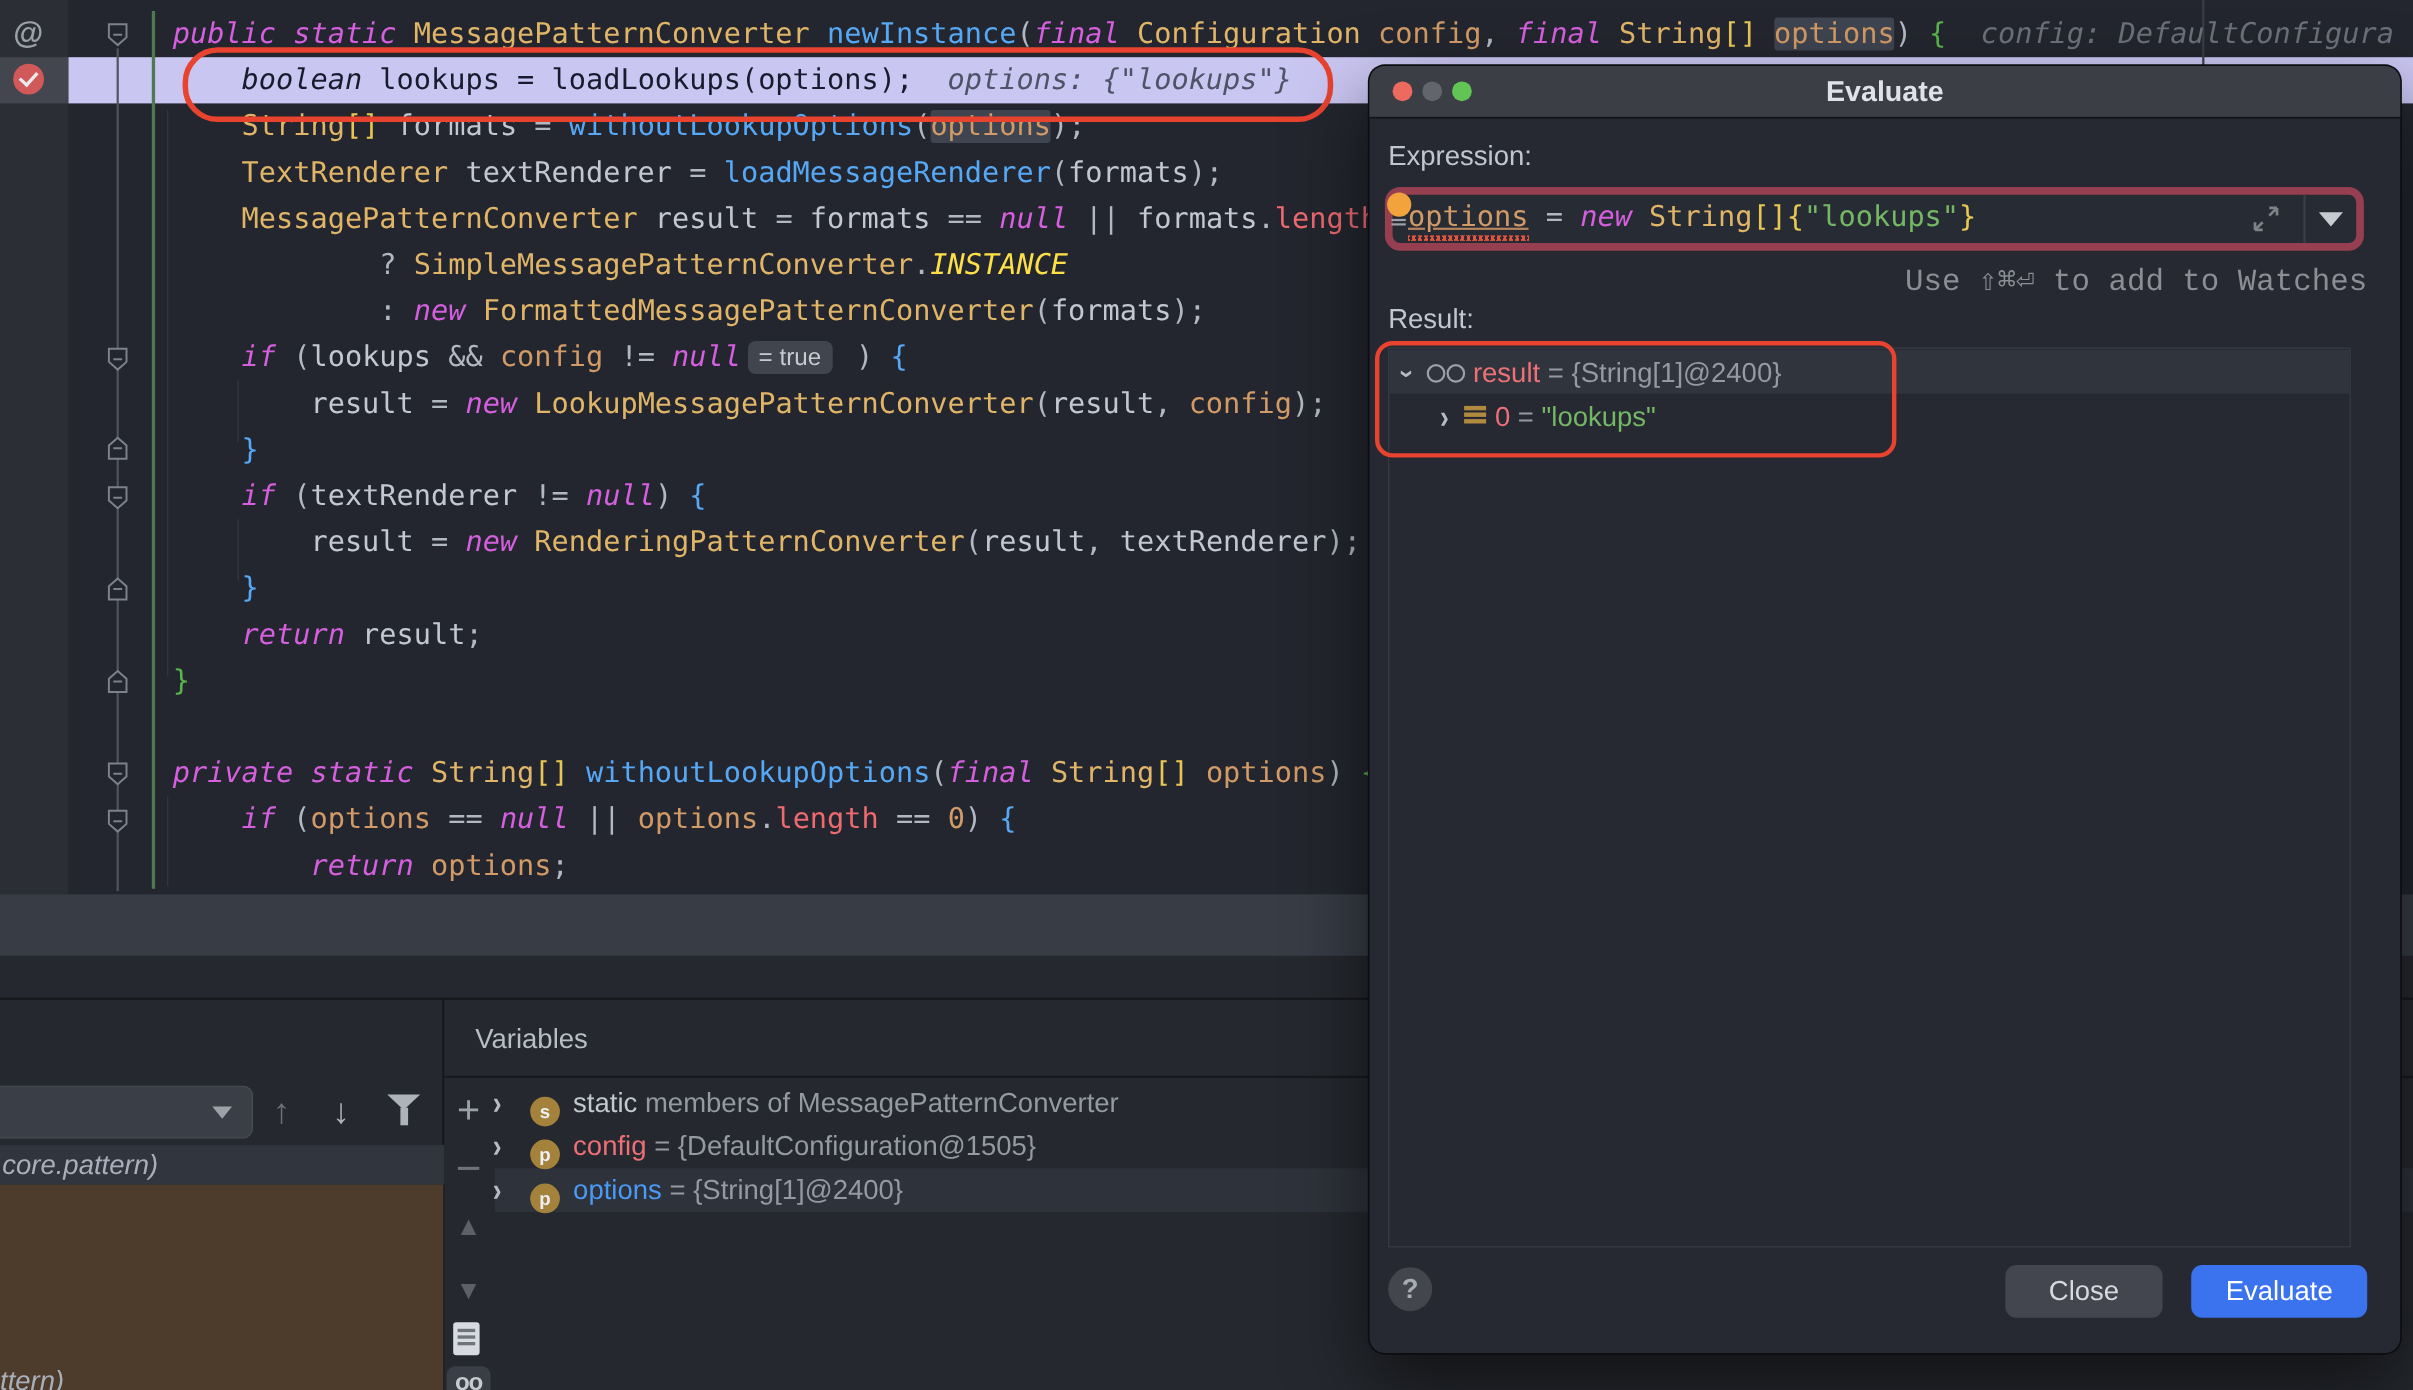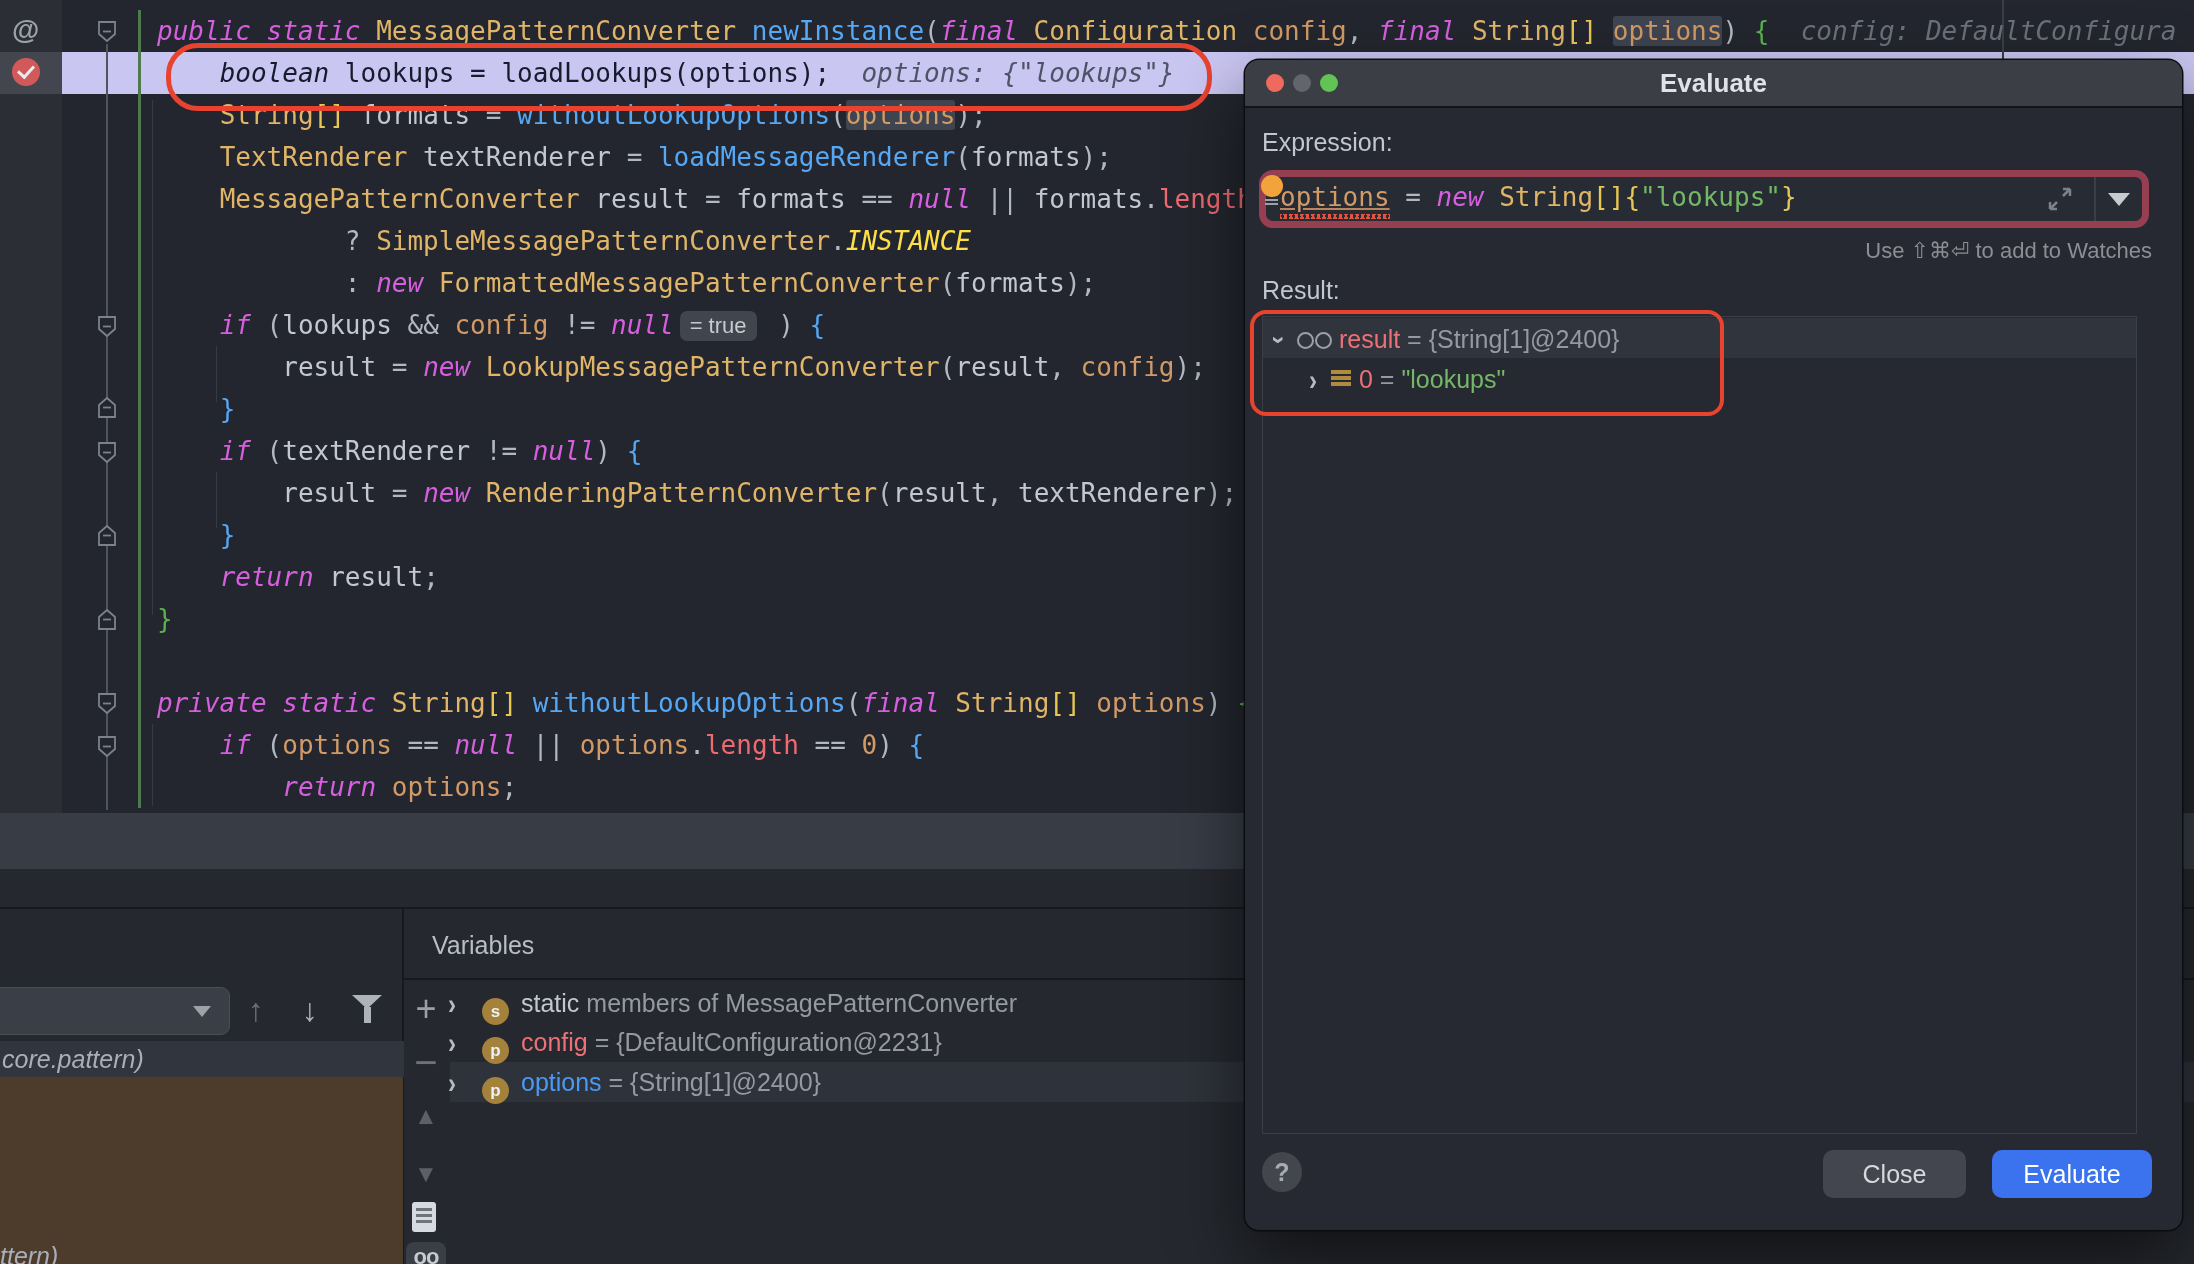--- a/index.html
+++ b/index.html
@@ -94,21 +94,21 @@
   .squiggle{position:relative;text-decoration:underline;text-decoration-color:#b9855f;}
   .squiggle:after{content:"";position:absolute;left:0;right:0;bottom:-7px;height:5px;
       background:repeating-linear-gradient(65deg,#e4533e 0 2px,transparent 2px 5px),
                  repeating-linear-gradient(-65deg,#e4533e 0 2px,transparent 2px 5px);}
   #expr-sep{position:absolute;right:46px;top:0;width:2px;height:44px;background:#3a3e46;}
   #expr-dd{position:absolute;right:12px;top:16px;width:0;height:0;
       border-left:11px solid transparent;border-right:11px solid transparent;border-top:13px solid #c6cad1;}
   #expr-expand{position:absolute;right:68px;top:8px;width:28px;height:28px;}
   #bulb{position:absolute;left:-5px;top:-2px;width:22px;height:22px;border-radius:50%;background:#f2a33c;z-index:5;}
   #bulb:after{content:"";position:absolute;left:4px;top:24px;width:13px;height:2px;background:#9da1a8;box-shadow:0 4px 0 #9da1a8;}
-  #watches-hint{position:absolute;right:30px;top:178px;color:#8b8e95;font-size:22px;font-family:Liberation Sans, sans-serif;}
+  #watches-hint{position:absolute;right:30px;top:178px;color:#8b8e95;font-size:28px;font-family:Liberation Mono, monospace;}
   #result-tree{position:absolute;left:17px;top:256px;width:873px;height:816px;border:1px solid #3b3e45;}
   .res-row{position:absolute;left:0;width:100%;height:40px;font-size:25px;line-height:40px;white-space:pre;}
   #res-row1-bg{position:absolute;left:0;top:1px;width:100%;height:40px;background:#30343d;}
   #glasses-ico{display:inline-block;width:34px;height:16px;vertical-align:-1px;}
   #glasses-ico i{display:inline-block;width:13px;height:13px;border:2.5px solid #9da0a8;border-radius:50%;margin-right:1px;}
   #array-ico{display:inline-block;width:20px;height:20px;vertical-align:-2px;}
   #array-ico i{display:block;width:20px;height:4px;background:#b08a3e;margin-bottom:2px;}
   #red-rect-result{position:absolute;left:1250px;top:310px;width:466px;height:98px;
       border:4px solid #e8432f;border-radius:16px;z-index:25;}
   #help-btn{position:absolute;left:17px;top:1092px;width:40px;height:40px;border-radius:50%;background:#43464d;
@@ -221,21 +221,21 @@
   <div id="copy-icon">
     <i style="top:6px"></i>
       <i style="top:12px"></i>
       <i style="top:18px"></i>
   </div>
   <div id="glasses-btn">oo</div>
 
   <div id="var-row-bg3"></div>
   <div id="var-rows">
       <div class="var-row" style="top: 983px;"><span class="chev">›</span><span style="display:inline-block;width:26px"></span><span class="vicon">s</span><span style="display:inline-block;width:12px"></span><span class="vstatic">static</span><span class="vval"> members of MessagePatternConverter</span></div>
-      <div class="var-row" style="top: 1022px;"><span class="chev">›</span><span style="display:inline-block;width:26px"></span><span class="vicon">p</span><span style="display:inline-block;width:12px"></span><span class="vname-red">config</span><span class="vval"> = {DefaultConfiguration@2231}</span></div>
+      <div class="var-row" style="top: 1022px;"><span class="chev">›</span><span style="display:inline-block;width:26px"></span><span class="vicon">p</span><span style="display:inline-block;width:12px"></span><span class="vname-red">config</span><span class="vval"> = {DefaultConfiguration@1505}</span></div>
       <div class="var-row" style="top: 1062px;"><span class="chev">›</span><span style="display:inline-block;width:26px"></span><span class="vicon">p</span><span style="display:inline-block;width:12px"></span><span class="vname-blue">options</span><span class="vval"> = {String[1]@2400}</span></div>
     </div>
 
 
   <div id="dialog">
     <div id="dlg-titlebar">
       <div class="tl-dot" style="left:21px;background:#ee6a5f"></div>
       <div class="tl-dot" style="left:48px;background:#62656b"></div>
       <div class="tl-dot" style="left:75px;background:#61c454"></div>
       <div id="dlg-title">Evaluate</div>

